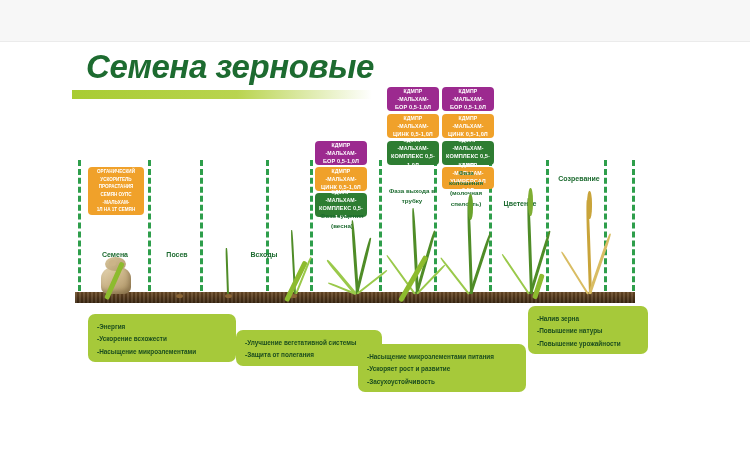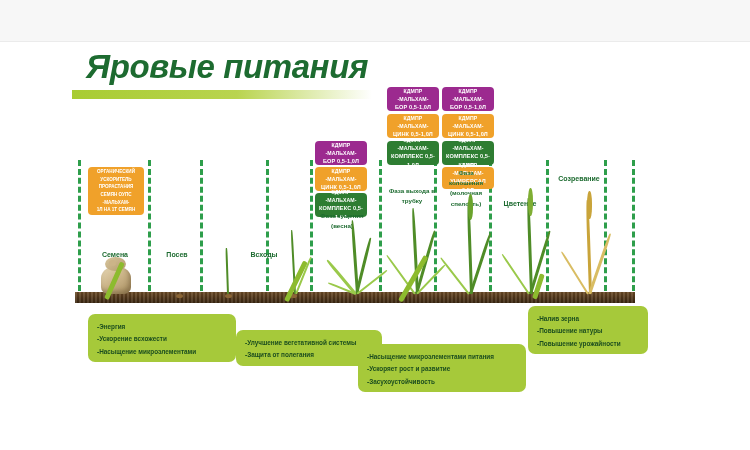--- a/index.html
+++ b/index.html
@@ -178,21 +178,21 @@
   }
 </style>
 </head>
 <body>
 
 <div id="stage">
 
   <div class="top-band"></div>
   <div class="top-band-edge"></div>
 
-  <div class="title">Яровые питания</div>
+  <div class="title">Семена зерновые</div>
   <div class="title-rule"></div>
 
   <div class="vdash" style="left:78px;"></div>
   <div class="vdash" style="left:148px;"></div>
   <div class="vdash" style="left:200px;"></div>
   <div class="vdash" style="left:266px;"></div>
   <div class="vdash" style="left:310px;"></div>
   <div class="vdash" style="left:379px;"></div>
   <div class="vdash" style="left:434px;"></div>
   <div class="vdash" style="left:489px;"></div>

